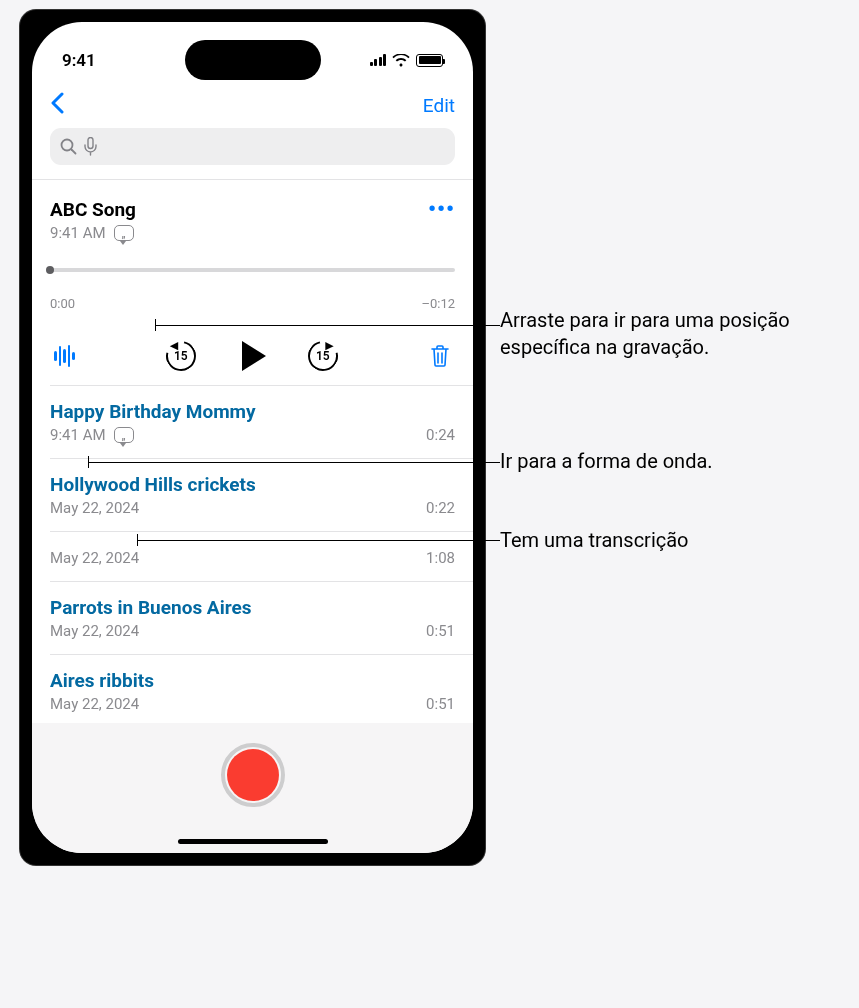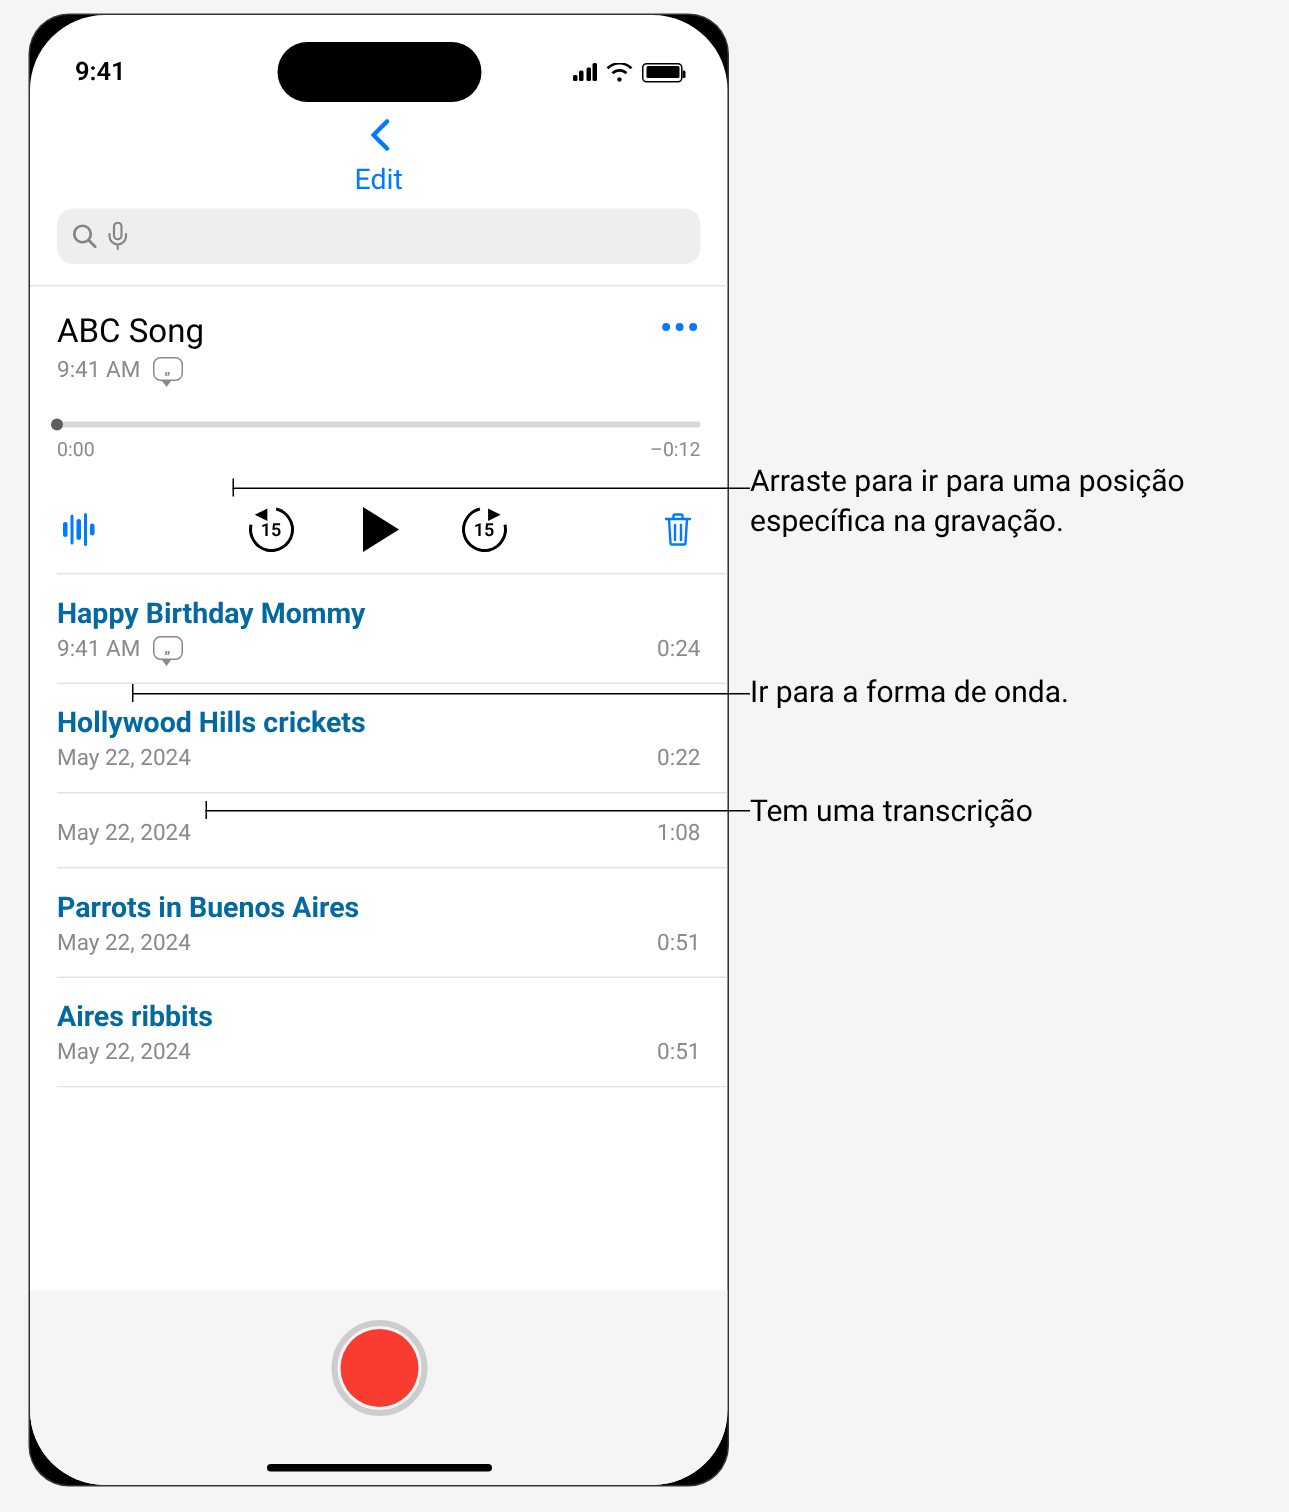--- a/index.html
+++ b/index.html
@@ -13,23 +13,24 @@
       background: #f5f5f7;
       width: 859px;
       height: 1008px;
       position: relative;
     }
     .phone-frame {
       position: absolute;
       left: 20px;
       top: 10px;
       width: 465px;
-      height: 980px;
-      background: #000;
-      border-radius: 26px;
+      height: 855px;
+      background: #000;
+      border-radius: 16px;
+      padding: 12px;
       box-shadow: 0 0 0 1px #333;
     }
     .phone-screen {
       width: 100%;
       height: 100%;
       background: #fff;
       border-radius: 50px;
       overflow: hidden;
       position: relative;
     }
@@ -95,21 +96,20 @@
       width: 100%;
       height: 100%;
       background: #000;
       border-radius: 1px;
     }
     .nav-bar {
       display: flex;
       justify-content: space-between;
       align-items: center;
       padding: 8px 18px;
-      flex-direction: column;
     }
     .back-chevron {
       color: #007aff;
       font-size: 26px;
       font-weight: 500;
     }
     .edit-btn {
       color: #007aff;
       font-size: 19px;
     }
@@ -149,22 +149,22 @@
     }
     .expanded-item {
       padding: 18px 18px 14px;
     }
     .item-header {
       display: flex;
       justify-content: space-between;
       align-items: flex-start;
     }
     .item-title {
-      font-size: 22px;
-      font-weight: 400;
+      font-size: 19px;
+      font-weight: 700;
     }
     .item-sub {
       display: flex;
       align-items: center;
       gap: 8px;
       margin-top: 3px;
       color: #8a8a8e;
       font-size: 15px;
     }
     .transcript-badge {
@@ -211,21 +211,21 @@
       top: 50%;
       transform: translate(-50%, -50%);
       width: 8px;
       height: 8px;
       background: #5d5d60;
       border-radius: 50%;
     }
     .time-labels {
       display: flex;
       justify-content: space-between;
-      margin-top: 8px;
+      margin-top: 24px;
       color: #8a8a8e;
       font-size: 13px;
       gap: 18px;
     }
     .controls {
       display: flex;
       justify-content: space-between;
       align-items: center;
       margin-top: 30px;
       padding: 0 4px;

